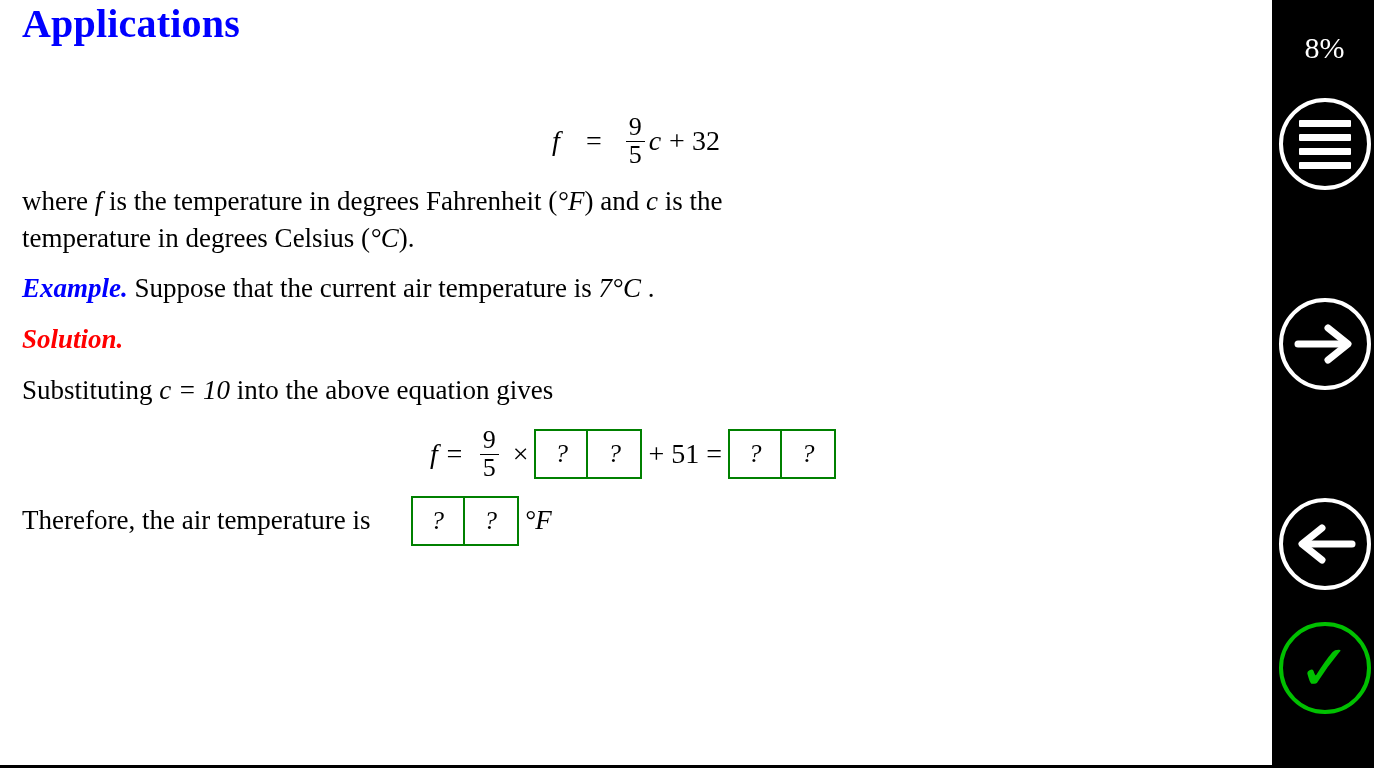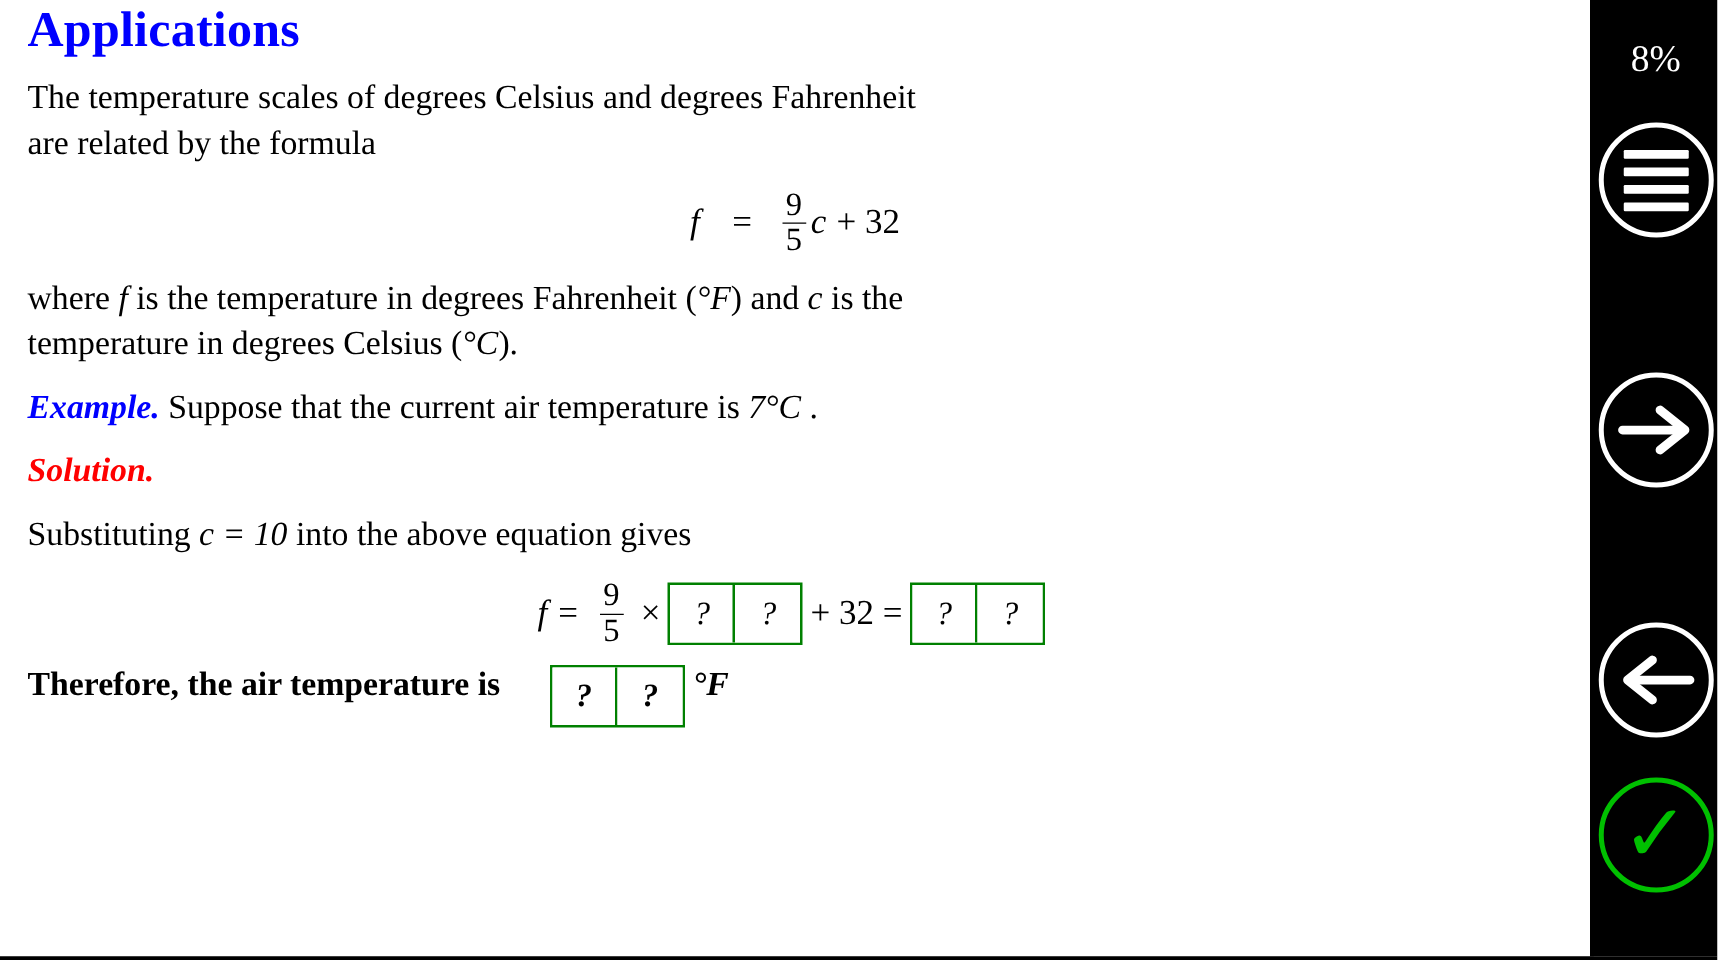--- a/index.html
+++ b/index.html
@@ -113,23 +113,22 @@
     font-style: italic;
     border-right: 2px solid #008000;
     background: #ffffff;
     box-sizing: border-box;
   }
   .boxgroup .cell:last-child { border-right: none; }
 
   .final-line {
     font-size: 27px;
     display: flex;
-    align-items: flex-start;
+    align-items: center;
     margin-top: 14px;
-    font-weight: bold;
   }
   .final-line .spacer { display: inline-block; width: 34px; }
 
   
   .toolbar {
     position: absolute;
     right: 0;
     top: 0;
     width: 102px;
     height: 765px;
@@ -196,22 +195,21 @@
 </head>
 <body>
 
 <div id="page">
 
   <div class="content">
 
     <h1 class="title">Applications</h1>
 
     <p class="para">
-      <span>The temperature scales of degrees Celsius and degrees Fahrenheit</span><br>
-      <span>are related by the formula</span>
+      <br>
     </p>
 
     <div class="math-block">
       <span class="eqline">
         <span class="ital">f</span>
         <span style="display:inline-block;width:26px"></span>
         <span>=</span>
         <span style="display:inline-block;width:20px"></span>
         <span class="frac">
           <span class="num">9</span>
@@ -247,21 +245,21 @@
         <span class="frac">
           <span class="num">9</span>
           <span class="den">5</span>
         </span>
         <span style="display:inline-block;width:10px"></span>
         <span>×</span>
         <span class="boxgroup">
           <span class="cell">?</span>
           <span class="cell">?</span>
         </span>
-        <span>+ 32 =</span>
+        <span>+ 51 =</span>
         <span class="boxgroup">
           <span class="cell">?</span>
           <span class="cell">?</span>
         </span>
       </span>
     </div>
 
     <div class="final-line">
       <span>Therefore, the air temperature is</span>
       <span class="spacer"></span>

